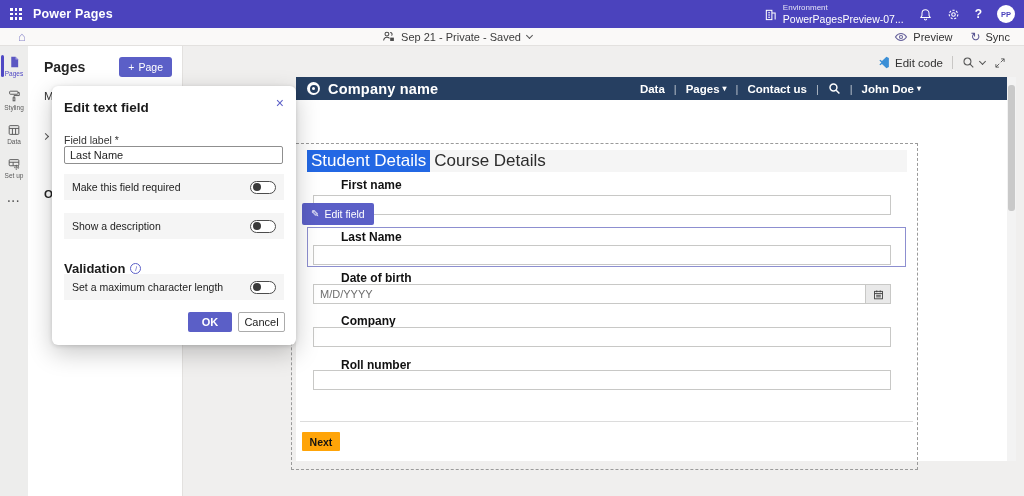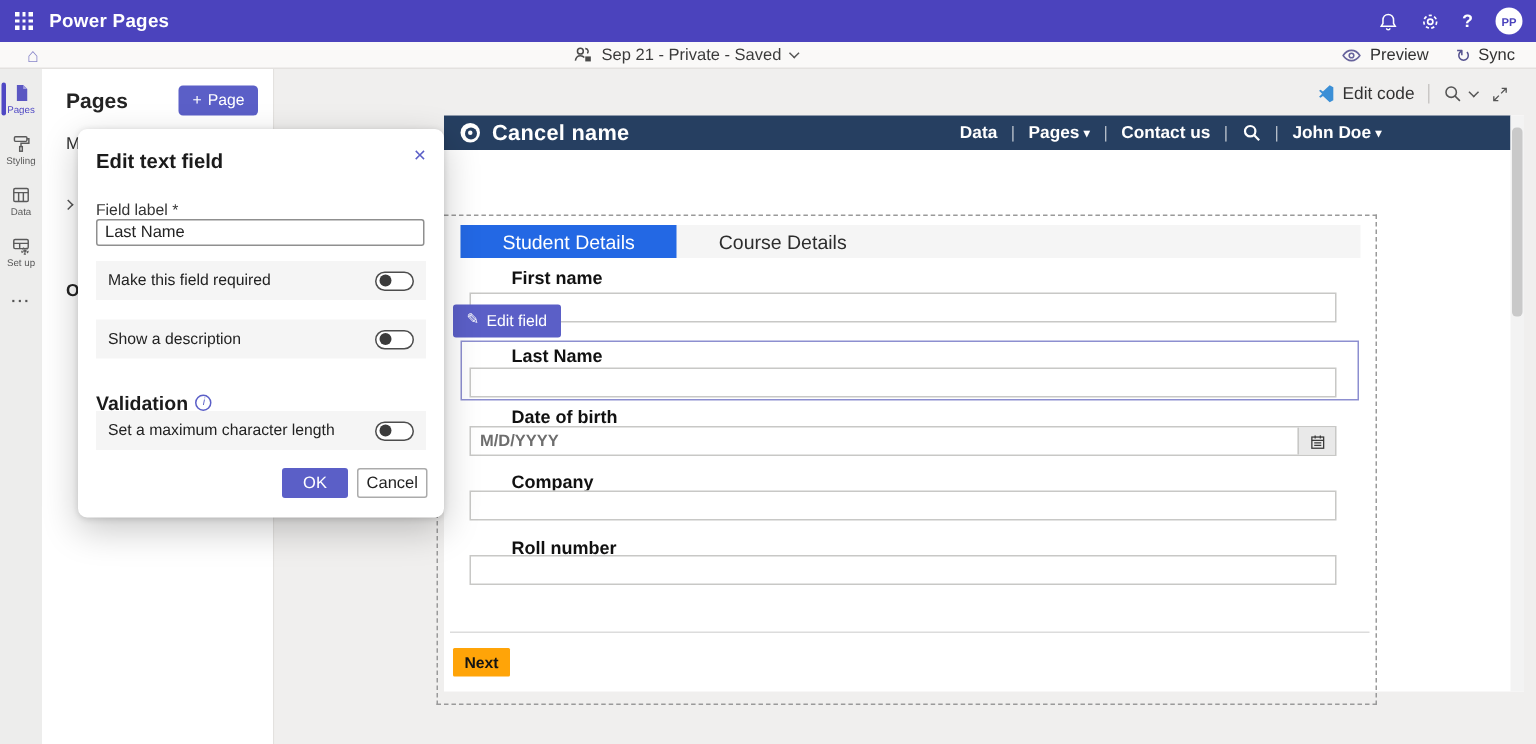--- a/index.html
+++ b/index.html
@@ -91,21 +91,21 @@
   .company { font-size: 14.5px; font-weight: bold; margin-left: 8px; letter-spacing: .2px; }
   .site-nav { margin-left: auto; margin-right: 86px; display: flex; align-items: center; gap: 9px; font-size: 11.5px; font-weight: bold; }
   .nav-link { cursor: pointer; display: flex; align-items: center; gap: 3px; }
   .nav-sep { font-weight: normal; opacity: .65; font-size: 11px; }
   .nav-caret { font-size: 8px; }
 
   .site-scroll { position: absolute; left: 711px; top: 0; width: 9px; height: 384px; background: #f3f3f3; }
   .site-scroll .thumb { position: absolute; left: 1px; top: 8px; width: 7px; height: 126px; background: #c9c9c9; border-radius: 3px; cursor: pointer; }
 
   .tabs { position: absolute; left: 11px; top: 73px; width: 600px; height: 22px; background: #f5f5f5; display: flex; }
-  .tab { display: flex; align-items: center; padding: 0 28px; font-size: 13px; color: #2d2d2d; cursor: pointer; text-align: right; }
+  .tab { display: flex; align-items: center; padding: 0 4px; font-size: 17px; color: #2d2d2d; cursor: pointer; text-align: right; }
   .tab.active { background: #2368e4; color: #fff; }
 
   .flabel { position: absolute; left: 22px; font-size: 12px; font-weight: bold; color: #111; padding-left: 23px; }
   .finput { position: absolute; left: 17px; width: 578px; height: 20px; border: 1px solid #c8c8c6; background: #fff; font-family: "Liberation Sans", sans-serif; font-size: 11px; color: #333; padding: 0 6px; outline: none; }
   .finput::placeholder { color: #6e6e6e; }
   .lb1 { top: 101px; } .in1 { top: 118px; }
   .lb2 { top: 153px; } .in2 { top: 168px; }
   .lb3 { top: 194px; }
   .lb4 { top: 237px; } .in4 { top: 250px; }
   .lb5 { top: 281px; } .in5 { top: 293px; }
@@ -113,21 +113,21 @@
   .sel-box { position: absolute; left: 11px; top: 150px; width: 599px; height: 40px; border: 1px solid #8d8fd0; background: #fff; }
 
   .edit-field-btn {
     position: absolute; left: 6px; top: 126px; height: 22px; padding: 0 9px;
     background: #5b5fc7; color: #fff; font-size: 10.5px; border-radius: 2px;
     display: flex; align-items: center; gap: 5px; cursor: pointer; z-index: 5;
   }
   .pencil-glyph { font-size: 10px; line-height: 1; }
 
   .dob-wrap { position: absolute; left: 17px; top: 207px; width: 578px; height: 20px; }
-  .dob-wrap .finput { left: 0; top: 0; width: 578px; font-weight: bold; }
+  .dob-wrap .finput { left: 0; top: 0; width: 578px; }
   .cal-btn { position: absolute; right: 1px; top: 1px; width: 25px; height: 18px; background: #e9e9e9; border-left: 1px solid #c8c8c6; display: flex; align-items: center; justify-content: center; cursor: pointer; }
 
   .form-divider { position: absolute; left: 4px; top: 344px; width: 613px; height: 1px; background: #dcdcdc; }
   .next-btn {
     position: absolute; left: 6px; top: 355px; width: 38px; height: 19px;
     background: #ffa408; color: #141414; font-size: 10.5px; font-weight: bold;
     display: flex; align-items: center; justify-content: center; border-radius: 1px; cursor: pointer;
   }
 
   .dashed-box { position: absolute; left: 108px; top: 97px; width: 627px; height: 327px; border: 1px dashed #9a9a9a; pointer-events: none; }
@@ -152,40 +152,53 @@
   .toggle::after { content: ""; position: absolute; left: 2px; top: 1.5px; width: 8px; height: 8px; border-radius: 50%; background: #3b3b3b; }
   .dlg-validation { position: absolute; left: 12px; top: 159px; width: 220px; display: flex; align-items: center; justify-content: space-between; }
   .val-left { display: flex; align-items: center; gap: 5px; }
   .val-title { font-size: 13px; font-weight: bold; color: #1b1b1b; }
   .info-icon { width: 11px; height: 11px; border: 1px solid #5b5fc7; border-radius: 50%; color: #5b5fc7; font-size: 7px; display: flex; align-items: center; justify-content: center; font-style: italic; }
   .val-radios { display: flex; align-items: center; gap: 7px; font-size: 10.5px; color: #222; }
   .radio { width: 11px; height: 11px; border: 1px solid #6a6a6a; border-radius: 50%; cursor: pointer; flex: none; }
   .radio.selected { position: relative; border-color: #5b5fc7; }
   .radio.selected::after { content: ""; position: absolute; inset: 2px; border-radius: 50%; background: #5b5fc7; }
   .radio-item { display: flex; align-items: center; gap: 3px; margin-top: 35px; }
-  .dlg-ok { position: absolute; left: 136px; top: 226px; width: 44px; height: 20px; background: #5b5fc7; color: #fff; font-size: 11px; font-weight: normal; border-radius: 2px; display: flex; align-items: center; justify-content: center; cursor: pointer; }
+  .dlg-ok { position: absolute; left: 136px; top: 226px; width: 44px; height: 20px; background: #5b5fc7; color: #fff; font-size: 11px; font-weight: bold; border-radius: 2px; display: flex; align-items: center; justify-content: center; cursor: pointer; }
   .dlg-cancel { position: absolute; left: 186px; top: 226px; width: 47px; height: 20px; background: #fff; border: 1px solid #ababab; color: #222; font-size: 11px; border-radius: 2px; display: flex; align-items: center; justify-content: center; cursor: pointer; }
 </style>
 </head>
 <body>
 
 <div class="topbar">
   <div class="waffle">
       <i></i>
       <i></i>
       <i></i>
       <i></i>
       <i></i>
       <i></i>
       <i></i>
       <i></i>
       <i></i>
     </div>
   <div class="app-title">Power Pages</div>
   <div class="topbar-right">
+    <div class="env">
+      <span class="tb-icon">
+        <svg width="13" height="13" viewBox="0 0 14 14" fill="none" stroke="#fff" stroke-width="1.1">
+            <rect x="2.5" y="2.5" width="6" height="10"></rect>
+            <path d="M8.5 5.5h3.5v7"></path>
+            <path d="M4.5 5h2M4.5 7.5h2M4.5 10h2"></path>
+          </svg>
+      </span>
+      <span class="env-text">
+        <span class="env-label">Environment</span>
+        <span class="env-name">PowerPagesPreview-07...</span>
+      </span>
+    </div>
     <span class="tb-icon">
       <svg width="13" height="13" viewBox="0 0 14 14" fill="none" stroke="#fff" stroke-width="1.1">
           <path d="M7 1.8C4.8 1.8 3.2 3.5 3.2 5.8v2.4L2 10.2h10l-1.2-2V5.8C10.8 3.5 9.2 1.8 7 1.8z"></path>
           <path d="M5.8 11.6a1.2 1.2 0 0 0 2.4 0"></path>
         </svg>
     </span>
     <span class="tb-icon">
       <svg width="13" height="13" viewBox="0 0 14 14" fill="none" stroke="#fff" stroke-width="1.2">
           <circle cx="7" cy="7" r="4.6" stroke-dasharray="2.3 1.7"></circle>
           <circle cx="7" cy="7" r="1.9"></circle>
@@ -310,21 +323,21 @@
     <span>
       <svg width="12" height="12" viewBox="0 0 16 16" fill="none" stroke="#555" stroke-width="1.2">
           <path d="M9.5 2.5h4v4M13.5 2.5L9 7M6.5 13.5h-4v-4M2.5 13.5L7 9"></path>
         </svg>
     </span>
   </div>
 
   <div class="site">
     <div class="site-header">
       <span class="site-logo"></span>
-      <span class="company">Cancel name</span>
+      <span class="company">Company name</span>
       <div class="site-nav">
         <span class="nav-link">Data</span>
         <span class="nav-sep">|</span>
         <span class="nav-link">
           <span>Pages</span>
           <span class="nav-caret">▾</span>
         </span>
         <span class="nav-sep">|</span>
         <span class="nav-link">Contact us</span>
         <span class="nav-sep">|</span>

